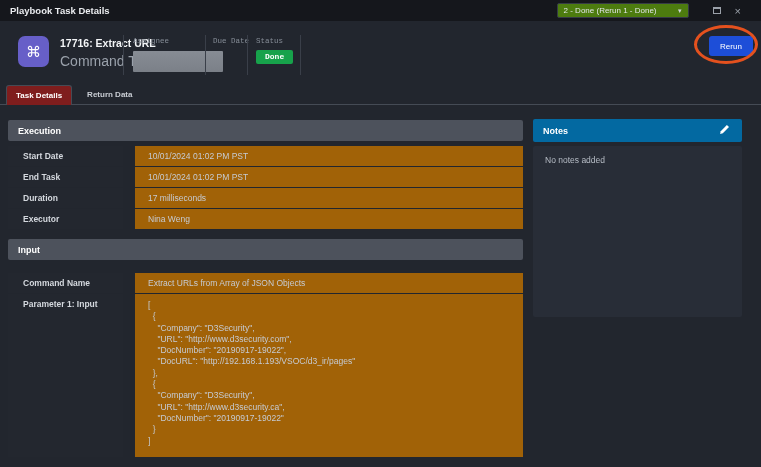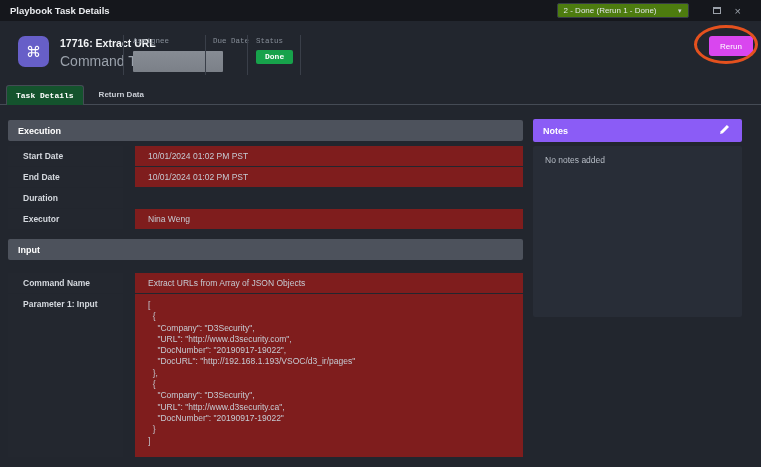--- a/index.html
+++ b/index.html
@@ -57,21 +57,21 @@
   }
   .status-badge {
     margin-top: 5px; display: inline-block;
     background: #17a24b; color: #fff;
     font-size: 8px; font-weight: bold;
     padding: 3px 9px 3px 9px; border-radius: 2px; line-height: 8px;
   }
   .runmode-value { margin-top: 7px; font-size: 8.5px; color: #e8eaee; white-space: nowrap; }
   .rerun-btn {
     position: absolute; top: 15px; right: 8px; width: 44px; height: 20px;
-    background: #d946ef; border: none; border-radius: 3px;
+    background: #1d4ed8; border: none; border-radius: 3px;
     color: #fff; font-size: 8px; font-family: inherit;
     display: flex; align-items: center; justify-content: center;
     cursor: pointer;
   }
   .annotation-ellipse {
     position: absolute; top: 4px; right: 3px; width: 64px; height: 39px;
     border: 3px solid #e4511e; border-radius: 50%;
     pointer-events: none; z-index: 5;
   }
 
@@ -82,59 +82,58 @@
     border-bottom: 1px solid #454b55;
     padding-left: 6px;
   }
   .tab {
     height: 19px; line-height: 19px; padding: 0 15px;
     font-size: 8px; font-weight: bold; color: #c9cdd4;
     cursor: pointer; white-space: nowrap;
   }
   .tab.active {
     height: 20px; line-height: 19px; padding: 0 9px;
-    background: #14532d;
+    background: #7f1d1d;
     border: 1px solid #454b55; border-bottom: none;
     border-radius: 3px 3px 0 0;
     margin-bottom: -1px; position: relative; z-index: 2;
     color: #ffffff;
-    font-family: Liberation Mono, monospace;
   }
 
   
   .main-col { position: absolute; left: 8px; top: 120px; width: 515px; }
   .section-header {
     height: 21px; background: #4d525c; border-radius: 2px;
     display: flex; align-items: center;
     padding: 0 10px; margin-bottom: 5px;
     font-size: 9px; font-weight: bold; color: #ffffff;
   }
   .data-row { display: flex; margin-bottom: 1px; align-items: stretch; gap: 12px; }
   .cell-label {
     width: 115px; flex: none; background: #23272f;
     font-size: 8.5px; font-weight: bold; color: #d4d8de;
     padding: 5px 4px 5px 15px; white-space: nowrap;
   }
   .cell-value {
-    flex: 1; background: #7f1d1d;
+    flex: 1; background: #a16207;
     font-size: 8.5px; color: #c6cbd3;
     padding: 5px 6px 5px 13px; white-space: nowrap; overflow: hidden;
   }
   .input-section { margin-top: 10px; }
   .input-section .section-header { margin-bottom: 13px; }
   .json-pre {
     font-family: "Liberation Sans", "DejaVu Sans", sans-serif;
     font-size: 8.5px; line-height: 11.3px; color: #c6cbd3;
     white-space: pre; padding: 1px 0 5px 0;
   }
 
   
   .notes-col { position: absolute; left: 533px; top: 119px; width: 209px; }
   .notes-header {
-    height: 23px; background: #8b5cf6; border-radius: 2px;
+    height: 23px; background: #0369a1; border-radius: 2px;
     display: flex; align-items: center; padding: 0 10px;
     font-size: 9px; font-weight: bold; color: #ffffff;
     margin-bottom: 4px;
   }
   .edit-notes-btn {
     margin-left: auto; background: none; border: none; cursor: pointer;
     display: flex; align-items: center; padding: 2px;
   }
   .notes-body {
     height: 171px; background: #282d37; border-radius: 2px;
@@ -200,25 +199,26 @@
 
   <div class="section">
     <div class="section-header">
       <span>Execution</span>
     </div>
     <div class="data-row">
       <div class="cell-label">Start Date</div>
       <div class="cell-value">10/01/2024 01:02 PM PST</div>
     </div>
     <div class="data-row">
-      <div class="cell-label">End Date</div>
+      <div class="cell-label">End Task</div>
       <div class="cell-value">10/01/2024 01:02 PM PST</div>
     </div>
     <div class="data-row">
       <div class="cell-label">Duration</div>
+      <div class="cell-value">17 milliseconds</div>
     </div>
     <div class="data-row">
       <div class="cell-label">Executor</div>
       <div class="cell-value">Nina Weng</div>
     </div>
   </div>
 
   <div class="input-section">
     <div class="section-header">
       <span>Input</span>

